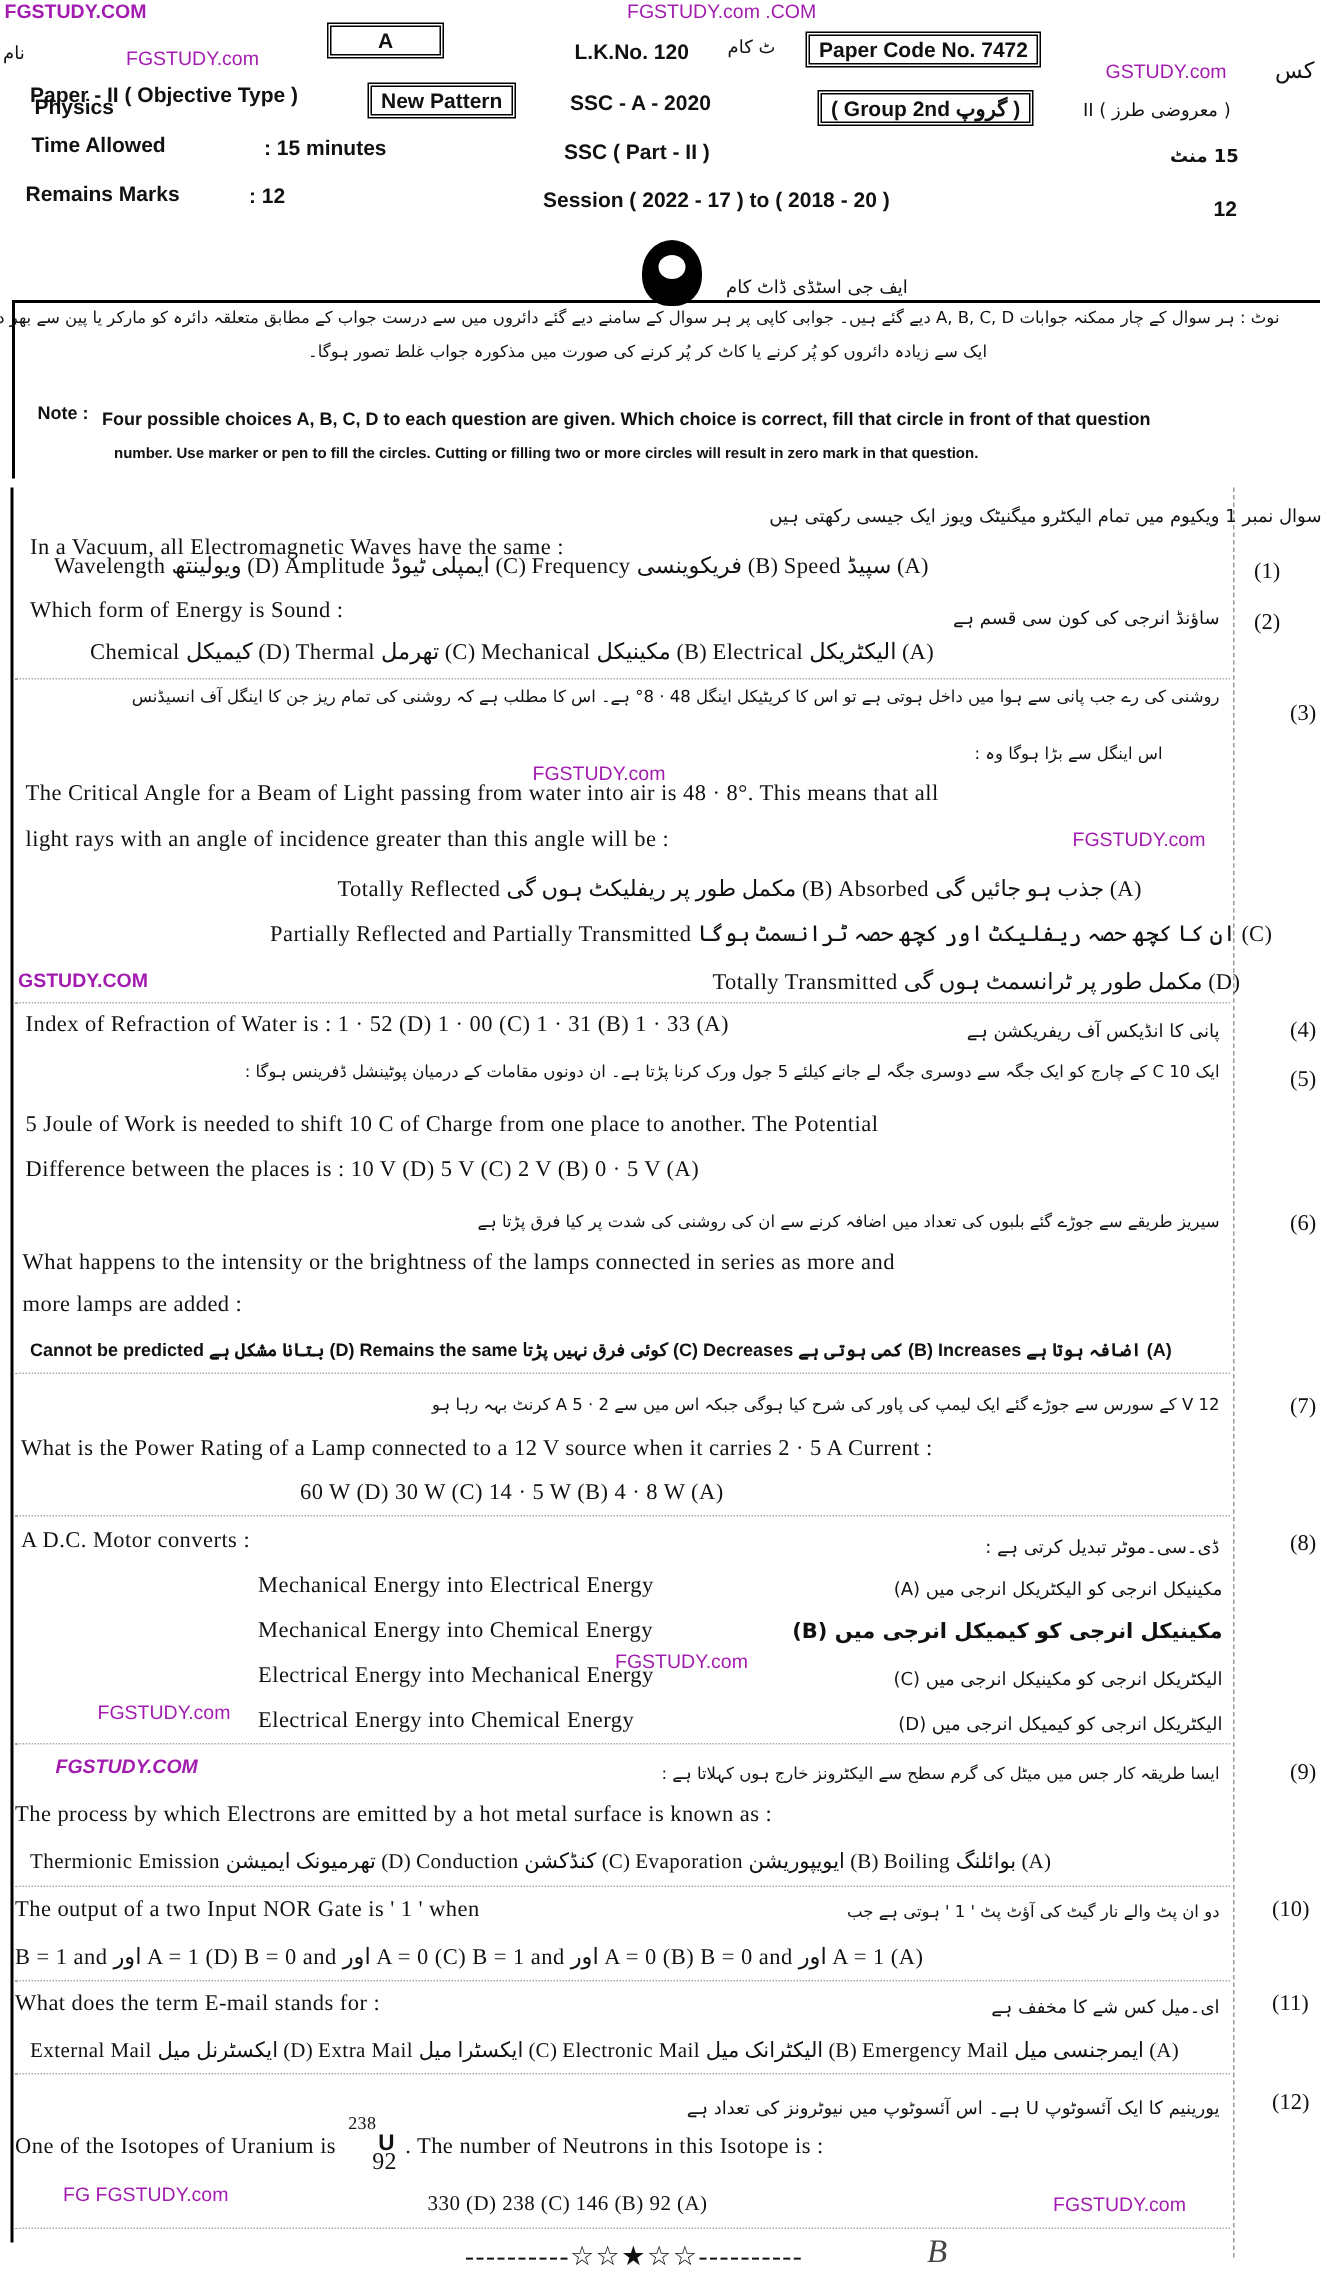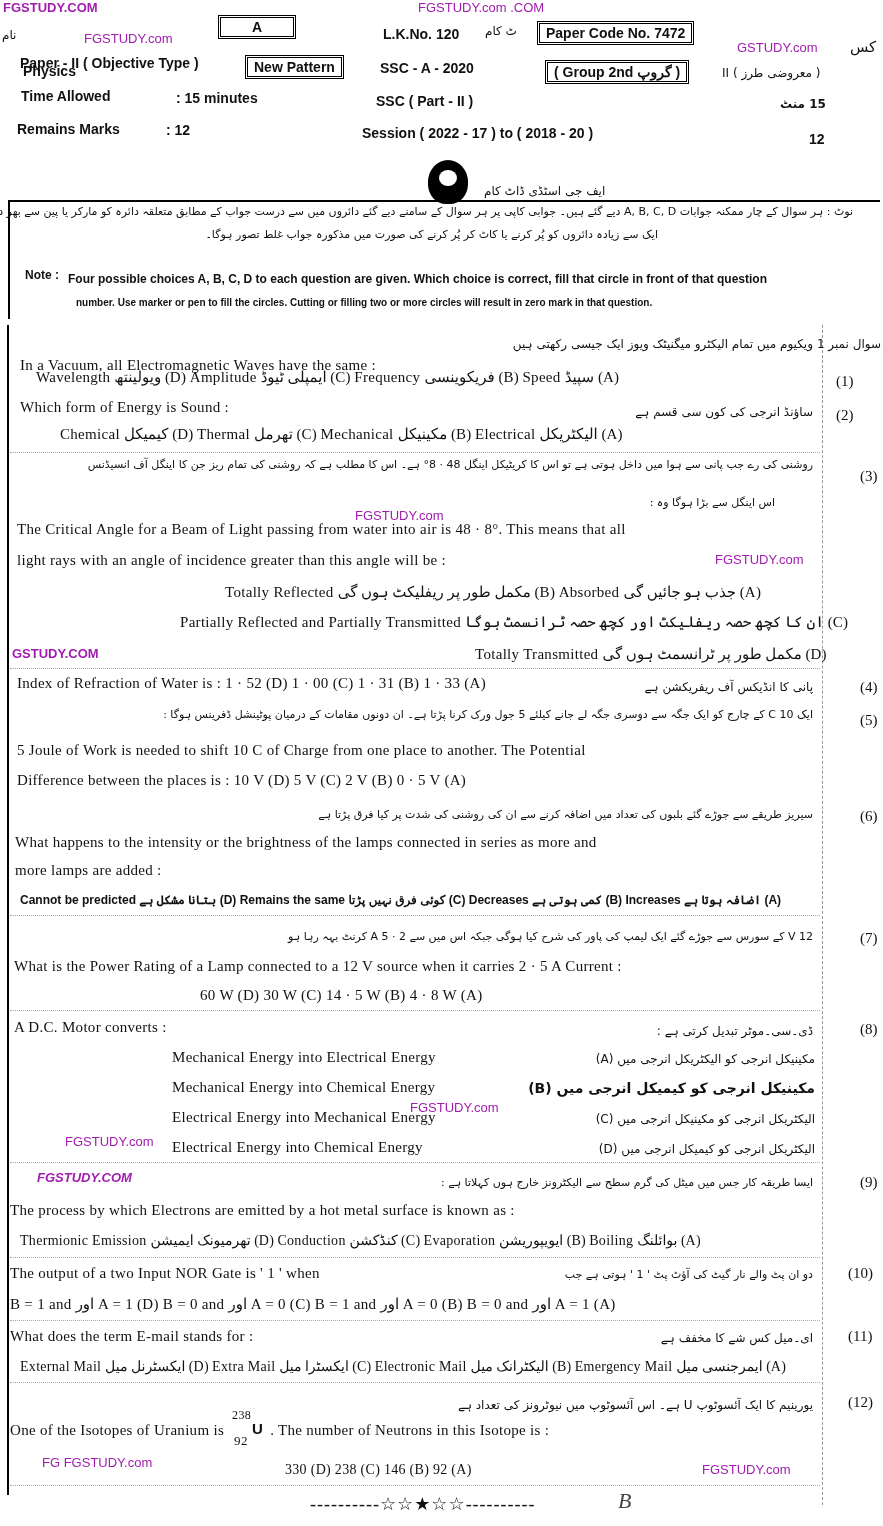--- a/index.html
+++ b/index.html
@@ -146,21 +146,21 @@
 <div class="abs num" style="left:848px;top:1328px;">(11)</div>
 <div class="abs q" style="left:20px;top:1358px;font-size:14px;">External Mail ایکسٹرنل میل (D) Extra Mail ایکسٹرا میل (C) Electronic Mail الیکٹرانک میل (B) Emergency Mail ایمرجنسی میل (A)</div>
 <div class="dotline" style="top:1382px;"></div>
 
 <div class="abs urdu" style="right:70px;top:1398px;">یورینیم کا ایک آئسوٹوپ U ہے۔ اس آئسوٹوپ میں نیوٹرونز کی تعداد ہے</div>
 <div class="abs num" style="left:848px;top:1394px;">(12)</div>
 <div class="abs q" style="left:10px;top:1418px;">
   <span>One of the Isotopes of Uranium is</span>
   <span style="display:inline-block;position:relative;width:38px;height:28px;vertical-align:middle;">
     <span style="position:absolute;left:4px;top:-10px;font-size:12px;">238</span>
-    <span style="position:absolute;left:6px;top:15px;font-size:13px;">92</span>
+    <span style="position:absolute;left:20px;top:15px;font-size:16px;">92</span>
     <span style="position:absolute;left:24px;top:2px;font-family:'Liberation Sans',sans-serif;font-weight:bold;font-size:15px;">U</span>
   </span>
   <span>. The number of Neutrons in this Isotope is :</span>
 </div>
 <div class="abs wm" style="left:42px;top:1455px;">FG FGSTUDY.com</div>
 <div class="abs q" style="left:285px;top:1462px;font-size:14px;">330   (D)    238   (C)    146   (B)    92   (A)</div>
 <div class="abs wm" style="left:702px;top:1462px;">FGSTUDY.com</div>
 <div class="dotline" style="top:1485px;"></div>
 
 <div class="abs stars" style="left:310px;top:1493px;">----------☆☆★☆☆----------</div>

